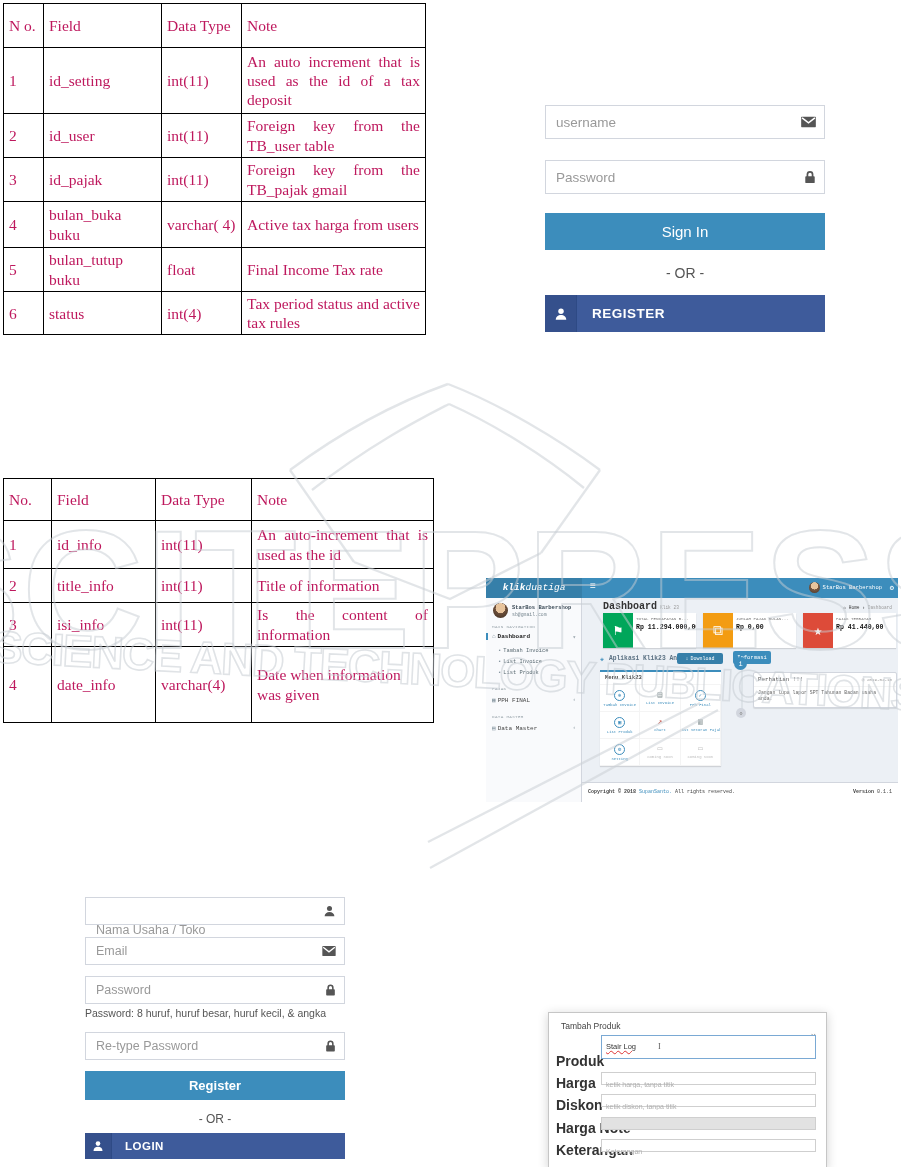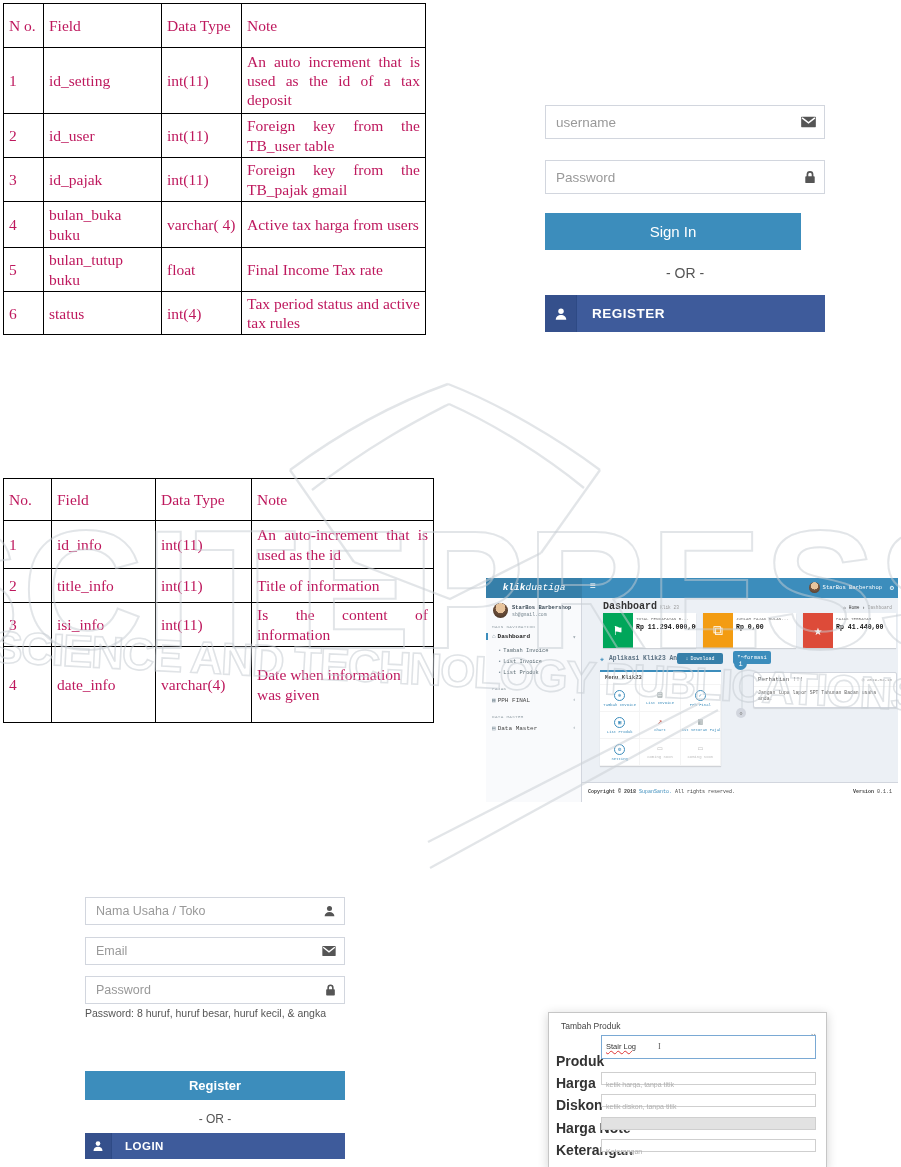--- a/index.html
+++ b/index.html
@@ -230,36 +230,36 @@
   </div>
   <div class="inp" style="left:0;top:55px;width:280px;height:34px;box-sizing:border-box">
     <input type="text" style="font-size: 13.5px;" placeholder="Password">
     <span class="ric">
       <svg class="icn" width="12" height="14" viewBox="0 0 14 16">
           <path d="M4 8V5a3 3 0 0 1 6 0v3" fill="none" stroke="#555" stroke-width="2"></path>
           <rect x="1.5" y="7" width="11" height="8" rx="1" fill="#555"></rect>
         </svg>
     </span>
   </div>
-  <div class="btn-primary" style="left:0;top:108px;width:256px;height:37px;font-size:15px">Sign In</div>
+  <div class="btn-primary" style="left:0;top:108px;width:280px;height:37px;font-size:15px">Sign In</div>
   <div class="orline" style="top:160px;font-size:14px">- OR -</div>
   <div class="btn-dark" style="left:0;top:190px;width:280px;height:37px;font-size:13.5px;letter-spacing:.5px">
     <span class="seg" style="width:31px">
       <svg class="icn" width="14" height="14" viewBox="0 0 16 16">
           <circle cx="8" cy="4.8" r="3.1" fill="#fff"></circle>
           <path d="M2 14.5c0-3.4 2.7-5.4 6-5.4s6 2 6 5.4z" fill="#fff"></path>
         </svg>
     </span>
     <span style="margin-left:15px">REGISTER</span>
   </div>
 </div>
 
 <div class="authwrap" style="left:85px;top:897px;width:260px;height:264px">
   <div class="inp" style="left:0;top:0;width:260px;height:28px;box-sizing:border-box">
-    <input type="text" style="font-size: 12.5px;" placeholder="Nama Usaha / Toko">
+    <input type="text" style="font-size: 12.5px; margin-top: 19px;" placeholder="Nama Usaha / Toko">
     <span class="ric">
       <svg class="icn" width="13" height="13" viewBox="0 0 16 16">
           <circle cx="8" cy="4.8" r="3.1" fill="#555"></circle>
           <path d="M2 14.5c0-3.4 2.7-5.4 6-5.4s6 2 6 5.4z" fill="#555"></path>
         </svg>
     </span>
   </div>
   <div class="inp" style="left:0;top:40px;width:260px;height:28px;box-sizing:border-box">
     <input type="text" style="font-size: 12.5px;" placeholder="Email">
     <span class="ric">
@@ -272,20 +272,29 @@
   <div class="inp" style="left:0;top:79px;width:260px;height:28px;box-sizing:border-box">
     <input type="text" style="font-size: 12.5px;" placeholder="Password">
     <span class="ric">
       <svg class="icn" width="11" height="13" viewBox="0 0 14 16">
           <path d="M4 8V5a3 3 0 0 1 6 0v3" fill="none" stroke="#555" stroke-width="2"></path>
           <rect x="1.5" y="7" width="11" height="8" rx="1" fill="#555"></rect>
         </svg>
     </span>
   </div>
   <div class="hint" style="left:0;top:110px;font-size:10.5px">Password: 8 huruf, huruf besar, huruf kecil, &amp; angka</div>
+  <div class="inp" style="left:0;top:135px;width:260px;height:28px;box-sizing:border-box">
+    <input type="text" style="font-size: 12.5px;" placeholder="Re-type Password">
+    <span class="ric">
+      <svg class="icn" width="11" height="13" viewBox="0 0 14 16">
+          <path d="M4 8V5a3 3 0 0 1 6 0v3" fill="none" stroke="#555" stroke-width="2"></path>
+          <rect x="1.5" y="7" width="11" height="8" rx="1" fill="#555"></rect>
+        </svg>
+    </span>
+  </div>
   <div class="btn-primary" style="left:0;top:174px;width:260px;height:29px;font-size:13px;font-weight:bold">Register</div>
   <div class="orline" style="top:215px;font-size:12px">- OR -</div>
   <div class="btn-dark" style="left:0;top:236px;width:260px;height:26px;font-size:11.5px;letter-spacing:.5px">
     <span class="seg" style="width:26px">
       <svg class="icn" width="12" height="12" viewBox="0 0 16 16">
           <circle cx="8" cy="4.8" r="3.1" fill="#fff"></circle>
           <path d="M2 14.5c0-3.4 2.7-5.4 6-5.4s6 2 6 5.4z" fill="#fff"></path>
         </svg>
     </span>
     <span style="margin-left:13px">LOGIN</span>

